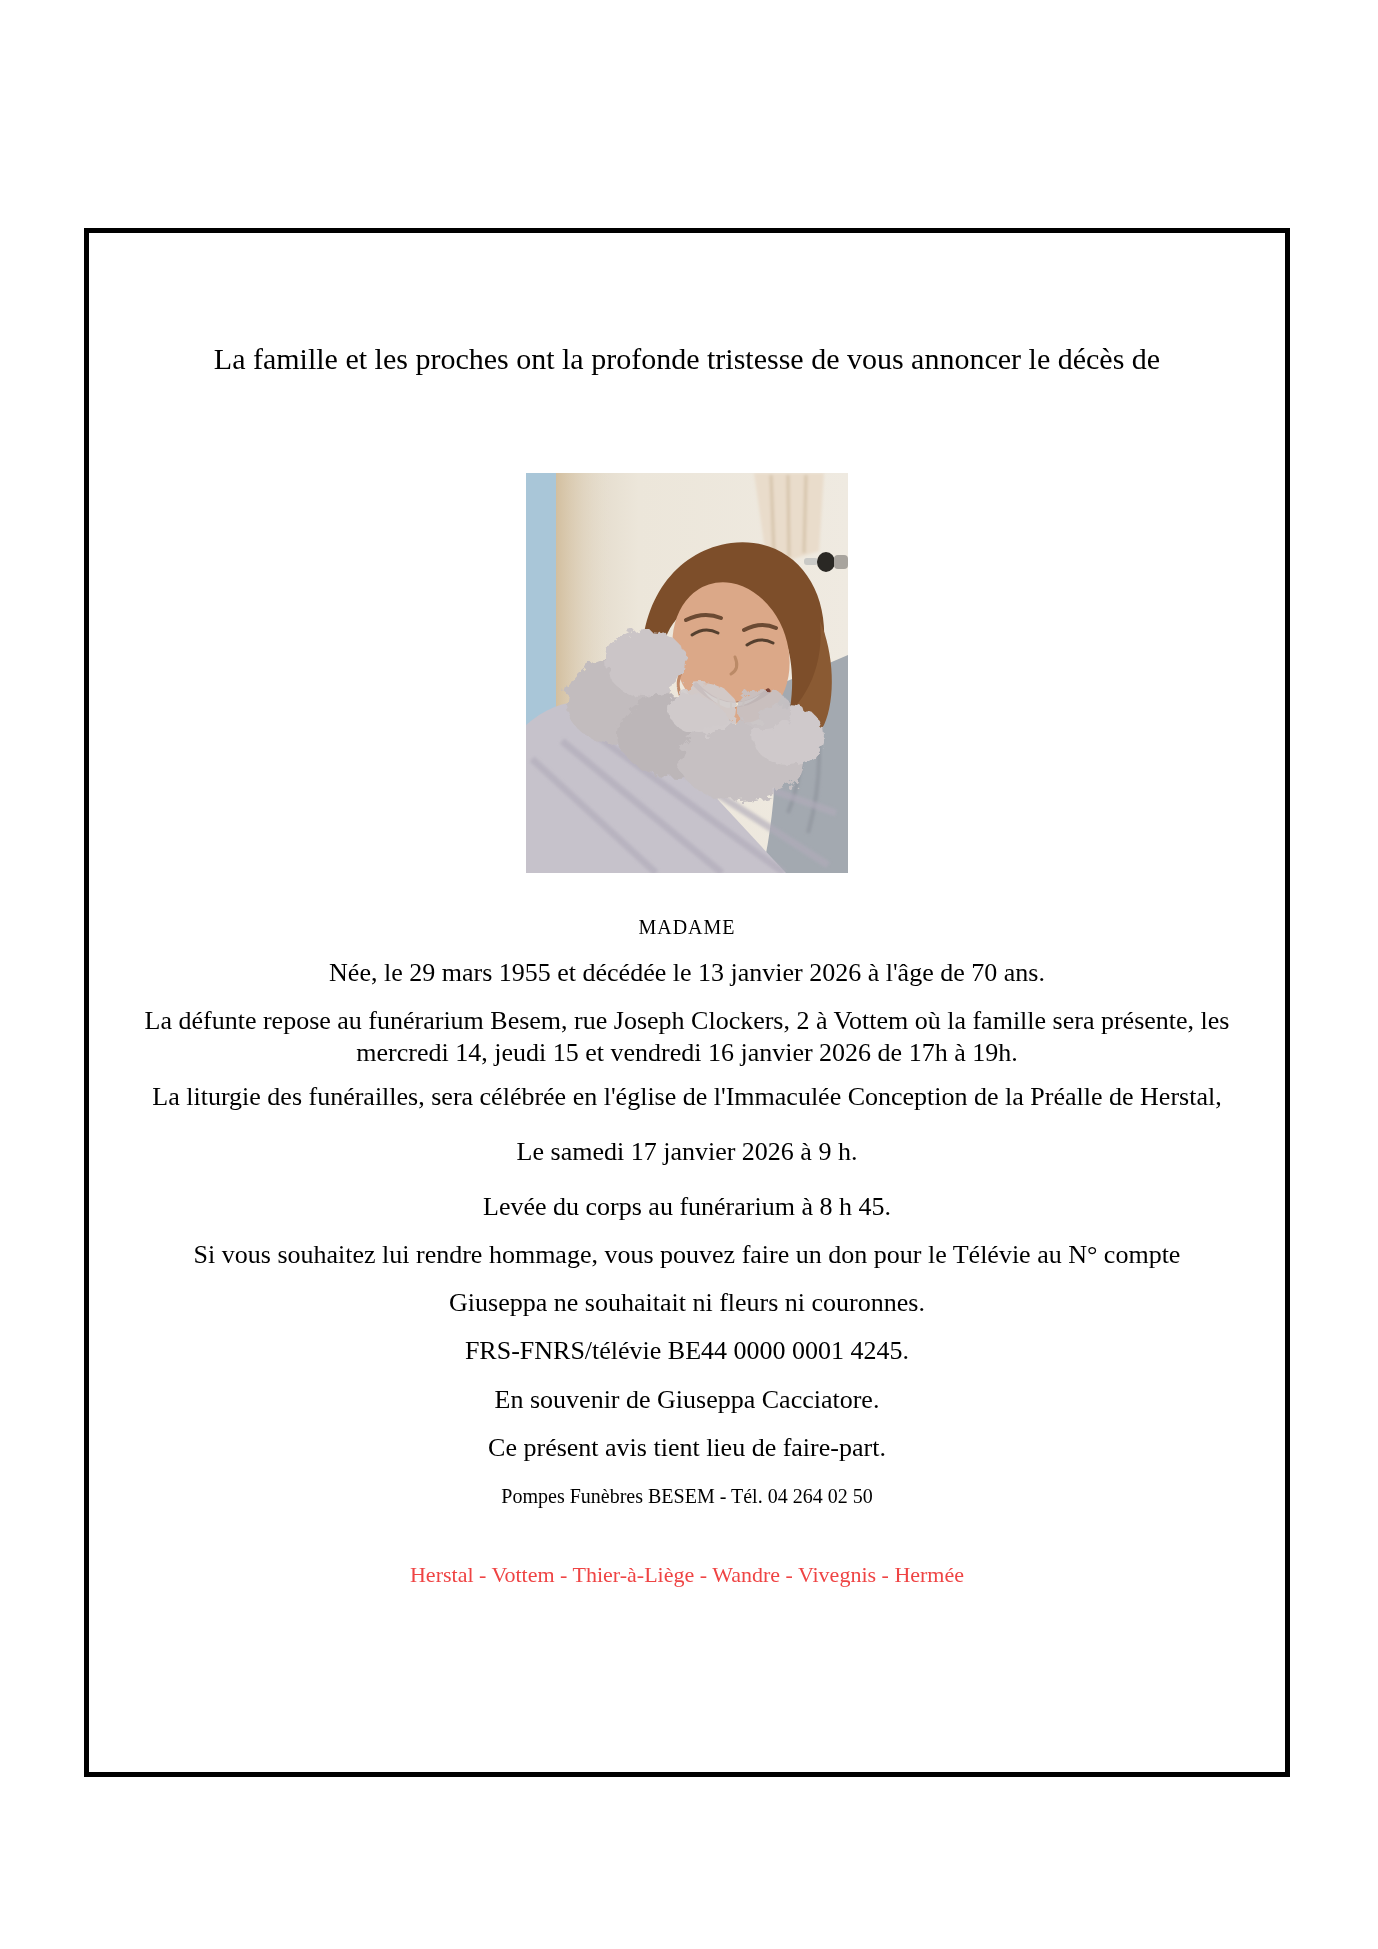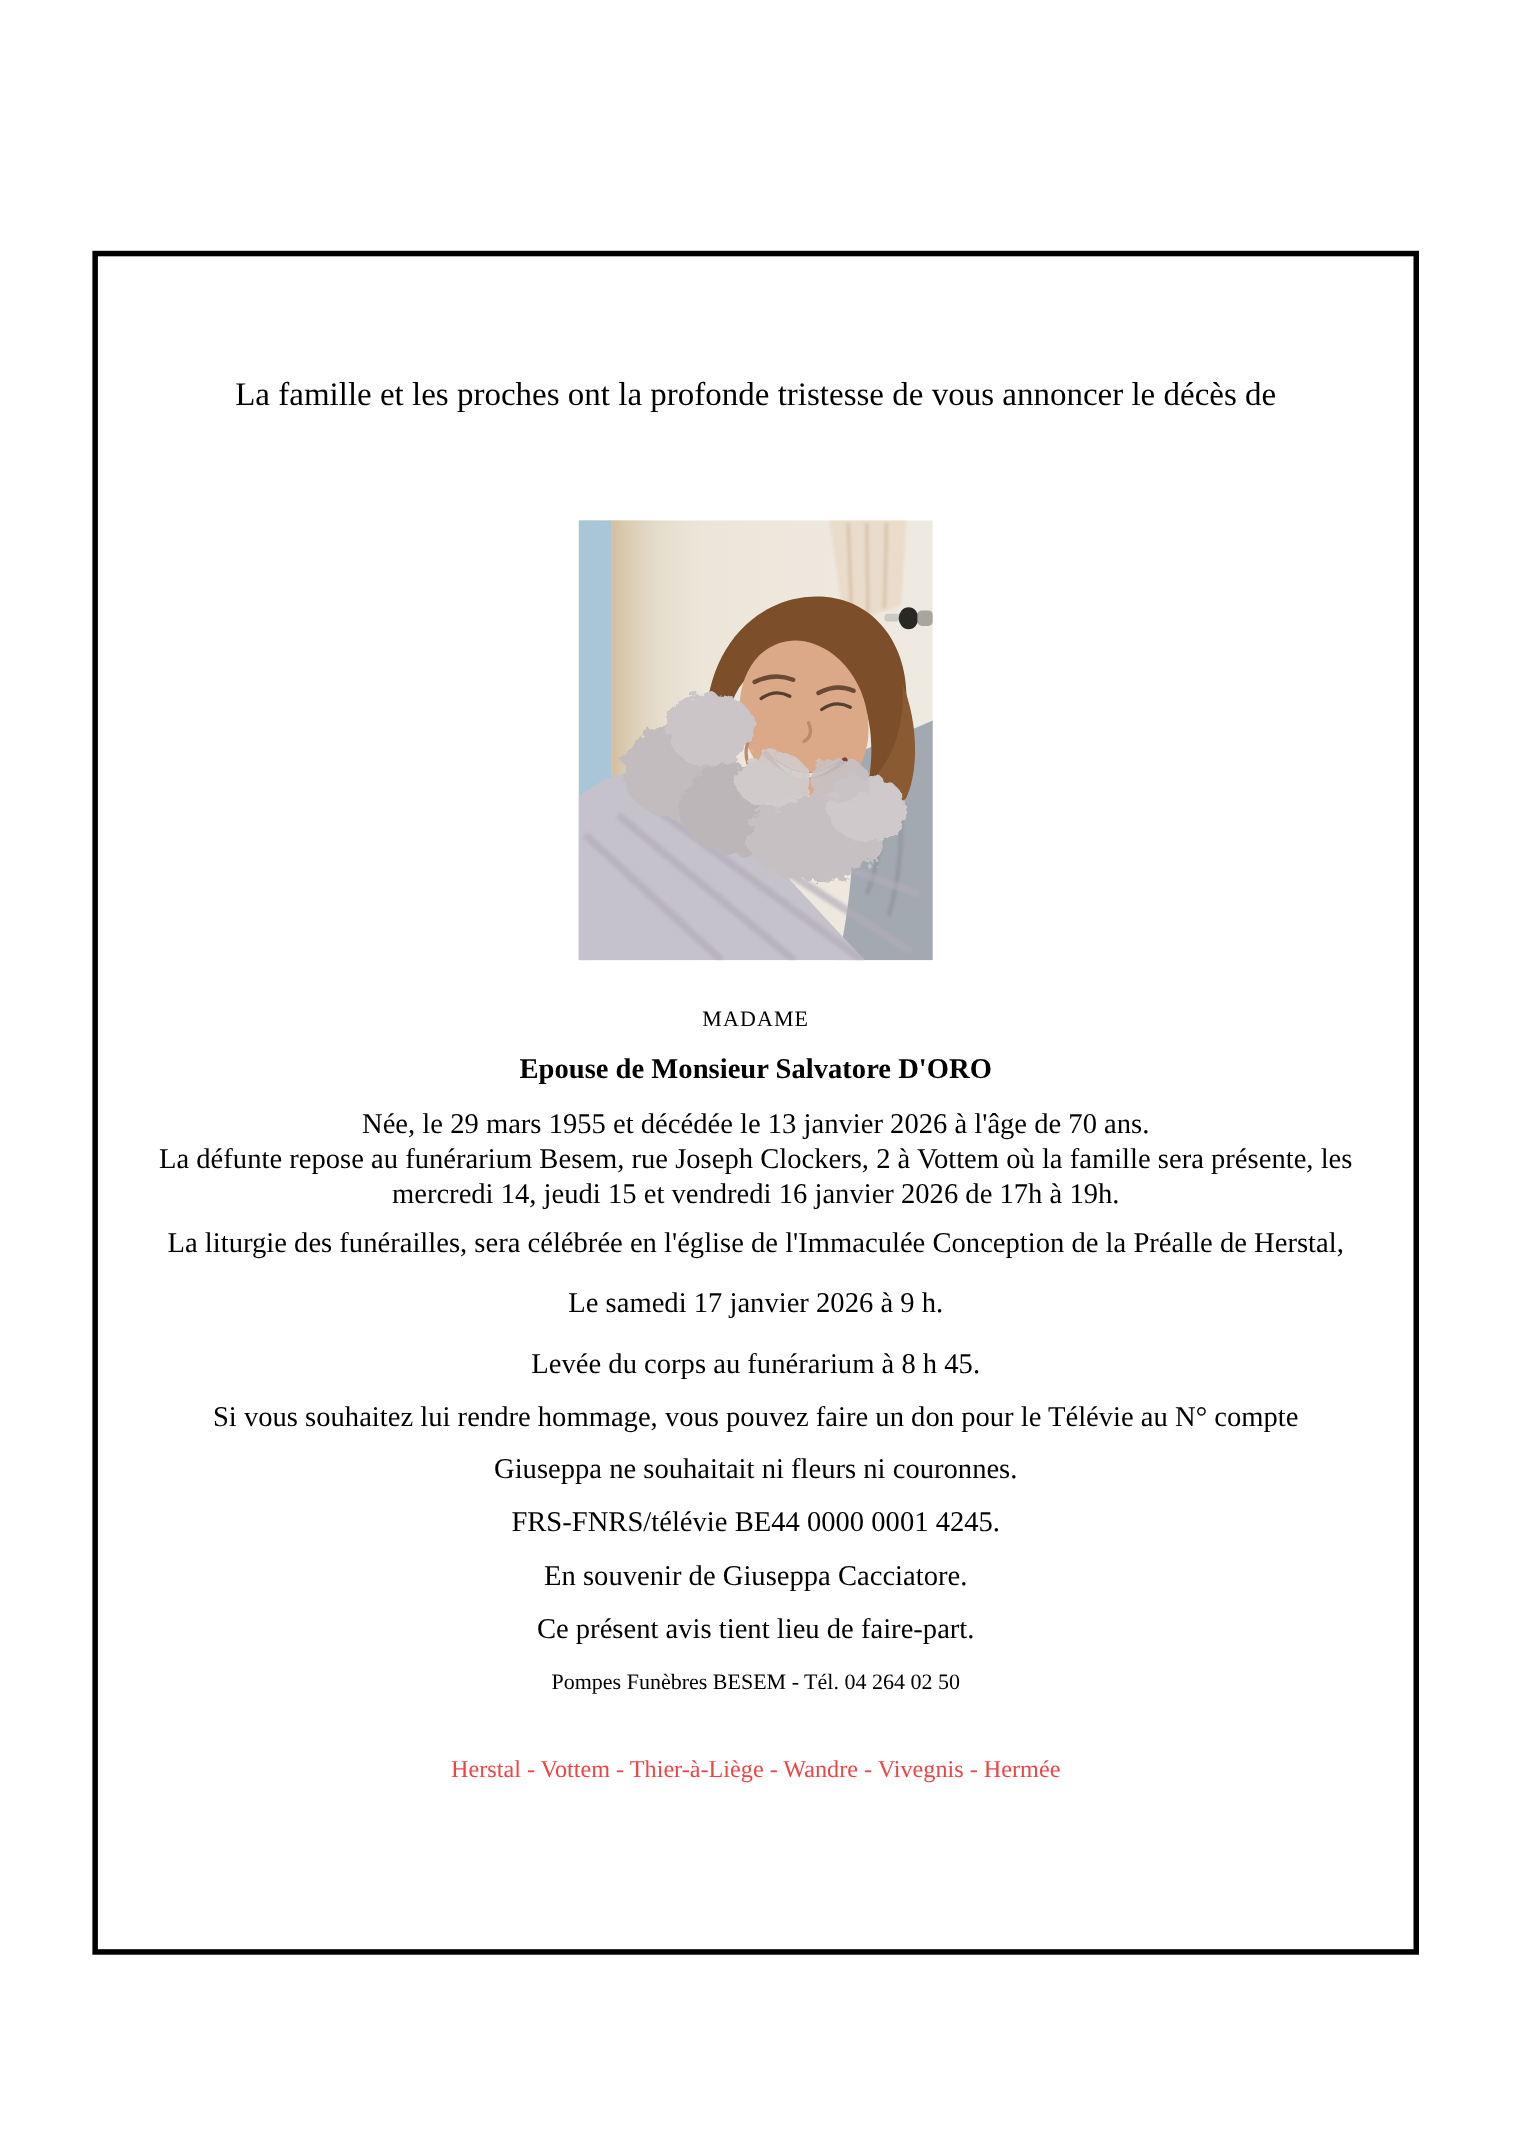--- a/index.html
+++ b/index.html
@@ -53,21 +53,21 @@
     margin-top: 17px;
     font-size: 26px;
     line-height: 32px;
     font-weight: bold;
   }
   .body-line {
     font-size: 26px;
     line-height: 32px;
   }
   .birth-line    { margin-top: 18px; }
-  .repose-block  { }
+  .repose-block  { margin-top: 16px; }
   .liturgy-line  { margin-top: 12px; }
   .date-line {
     margin-top: 16px;
     font-size: 26px;
     line-height: 46px;
   }
   .cremation-line { margin-top: 18px; }
   .levee-line     { margin-top: 16px; }
   .flowers-line   { margin-top: 16px; }
   .donation-line  { margin-top: 16px; }
@@ -172,21 +172,20 @@
         <ellipse cx="176" cy="236" rx="34" ry="26" fill="#d2cccd" opacity="0.9"></ellipse>
         <ellipse cx="238,">: </ellipse>
         <ellipse cx="238" cy="236" rx="26" ry="20" fill="#c8c2c4" opacity="0.9"></ellipse>
       </g>
     </svg>
   </div>
 
   <div class="madame-line">MADAME</div>
 
 
-  <div class="spouse-line">Epouse de Monsieur Salvatore D'ORO</div>
 
   <div class="body-line birth-line">Née, le 29 mars 1955 et décédée le 13 janvier 2026 à l'âge de 70 ans.</div>
 
   <div class="repose-block">
     <div class="body-line">La défunte repose au funérarium Besem, rue Joseph Clockers, 2 à Vottem où la famille sera présente, les</div>
     <div class="body-line">mercredi 14, jeudi 15 et vendredi 16 janvier 2026 de 17h à 19h.</div>
   </div>
 
   <div class="body-line liturgy-line">La liturgie des funérailles, sera célébrée en l'église de l'Immaculée Conception de la Préalle de Herstal,</div>
 

